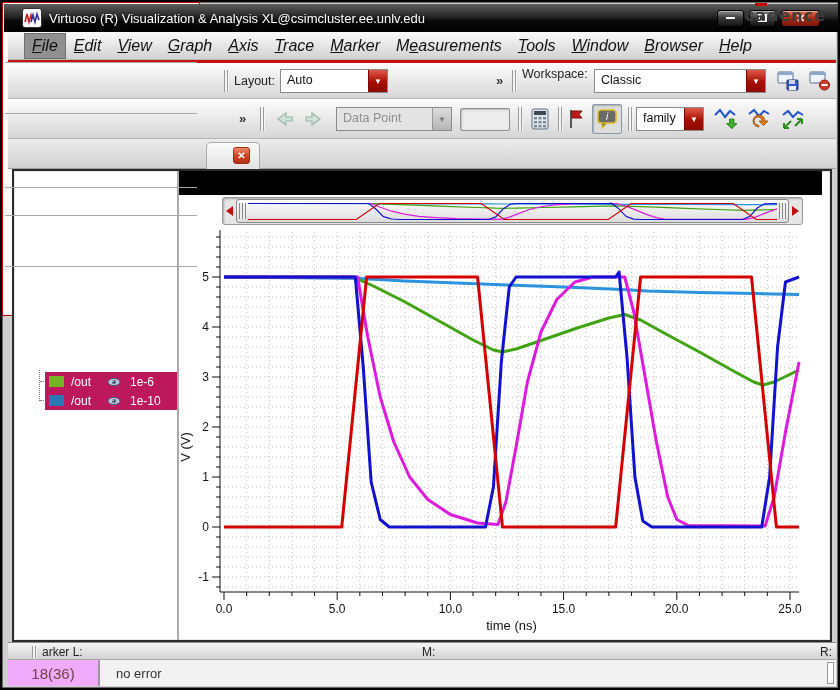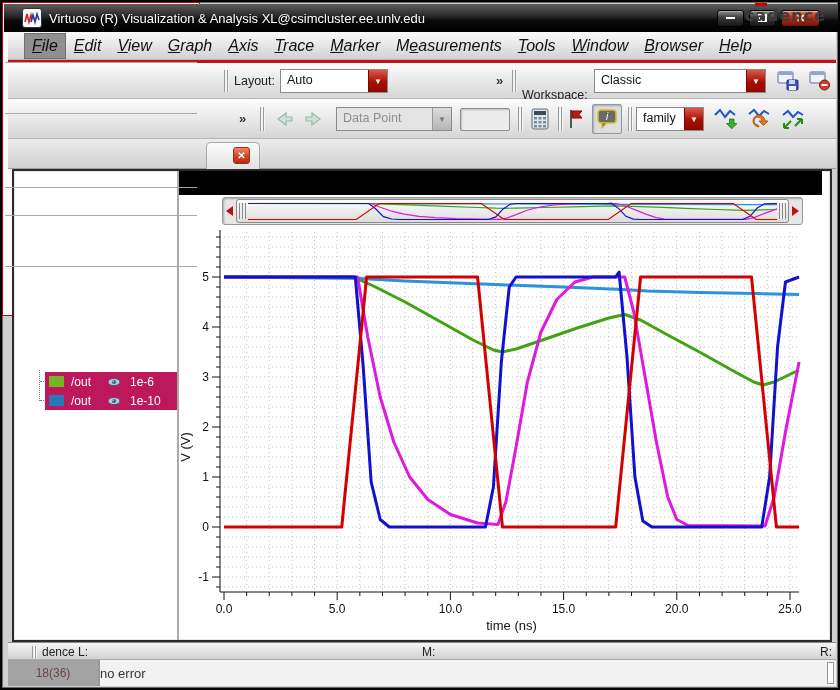--- a/index.html
+++ b/index.html
@@ -67,22 +67,22 @@
   .legrow{left:43px;width:132px;height:19px;background:#be185d;display:flex;align-items:center;color:#fff;font-size:12px;}
   .legchip{width:15px;height:11px;margin-left:4px;}
   .legname{margin-left:7px;width:36px;}
   .legeye{width:17px;display:flex;align-items:center;}
   .legval{margin-left:6px;}
   .treedot{border-color:#777 !important;}
 
   
   #status1{left:6px;top:640px;width:828px;height:18px;background:linear-gradient(#f4f4f4,#d2d2d2);border-top:1px solid #8a8a8a;border-bottom:1px solid #aaa;font-size:12px;color:#222;}
   #status2{left:6px;top:658px;width:828px;height:26px;background:#f2f2f2;font-size:13px;color:#333;display:flex;align-items:center;}
-  #errbadge{width:92px;height:100%;background:#a3a3a3;border-right:2px solid #9a9a9a;color:#6d4545;display:flex;align-items:center;justify-content:center;font-size:12px;}
-  #errmsg{}
+  #errbadge{width:92px;height:100%;background:#f0abfc;border-right:2px solid #9a9a9a;color:#6d4545;display:flex;align-items:center;justify-content:center;font-size:15px;}
+  #errmsg{margin-left:16px;}
   #sgrip{position:absolute;right:2px;top:2px;width:7px;height:22px;background:#fdfdfd;border:1px solid #999;}
 
   
   #filemenu{left:22px;top:55px;width:198px;background:#fdfdfd;border:1px solid #c00505;z-index:50;padding-top:3px;}
   .fm-tear{height:8px;margin:0 2px;background:repeating-linear-gradient(90deg,#555 0 4px,transparent 4px 8px) center/100% 1px no-repeat;}
   .fm-sep{height:5px;position:relative;}
   .fm-sep::after{content:"";position:absolute;left:2px;right:2px;top:2px;border-top:1px solid #a8a8a8;}
   .fm-item{height:23px;display:flex;align-items:center;font-size:13px;color:#1b1b1b;}
   .fm-ico{width:20px;height:16px;margin-left:7px;display:flex;align-items:center;justify-content:center;}
   .fm-label{margin-left:7px;flex:1;white-space:nowrap;}
@@ -135,21 +135,21 @@
 
   <div id="toolbar1" class="toolbar abs">
     <div class="grip abs" style="left:216px;top:7px;height:22px;"></div>
     <span class="tblabel abs" style="left:226px;top:11px;">Layout:</span>
     <div class="combo abs" style="left:272px;top:6px;width:108px;">
       <span class="cfield">Auto</span>
       <span class="cbtn">▼</span>
     </div>
     <span class="chev abs" style="left:488px;top:10px;">»</span>
     <div class="grip abs" style="left:504px;top:7px;height:22px;"></div>
-    <span class="tblabel abs" style="left:514px;top:25px;">Workspace:</span>
+    <span class="tblabel abs" style="left:514px;top:4px;">Workspace:</span>
     <div class="combo abs" style="left:586px;top:6px;width:172px;">
       <span class="cfield">Classic</span>
       <span class="cbtn">▼</span>
     </div>
     <div class="tooliconbtn abs" style="left:766px;top:5px;width:28px;height:26px;">
         <svg width="22" height="20" viewBox="0 0 22 20">
           <rect x="1" y="1" width="15" height="11" rx="1" fill="#eef3fa" stroke="#5a6f92"></rect>
           <rect x="1" y="1" width="15" height="3" fill="#8fa8c8"></rect>
           <rect x="10" y="9" width="11" height="10" rx="1" fill="#3a57c4" stroke="#22347a"></rect>
           <rect x="12" y="9" width="6" height="4" fill="#c9d4ee"></rect>
@@ -454,21 +454,21 @@
             <circle cx="7" cy="5" r="2" fill="#45586e"></circle>
             <circle cx="6.2" cy="4.2" r="0.7" fill="#e8eef8"></circle>
           </svg>
         </span>
         <span class="legval">1e-10</span>
       </div>
     </div>
 
   <div id="status1" class="abs">
     <div class="grip abs" style="left:24px;top:3px;height:12px;"></div>
-    <span class="abs" style="left:34px;top:2px;">dence L:</span>
+    <span class="abs" style="left:34px;top:2px;">arker L:</span>
     <span class="abs" style="left:414px;top:2px;">M:</span>
     <span class="abs" style="right:4px;top:2px;">R:</span>
   </div>
   <div id="status2" class="abs">
     <div id="errbadge">18(36)</div>
     <span id="errmsg">no error</span>
     <div id="sgrip"></div>
   </div>
 
   <div id="filemenu">

